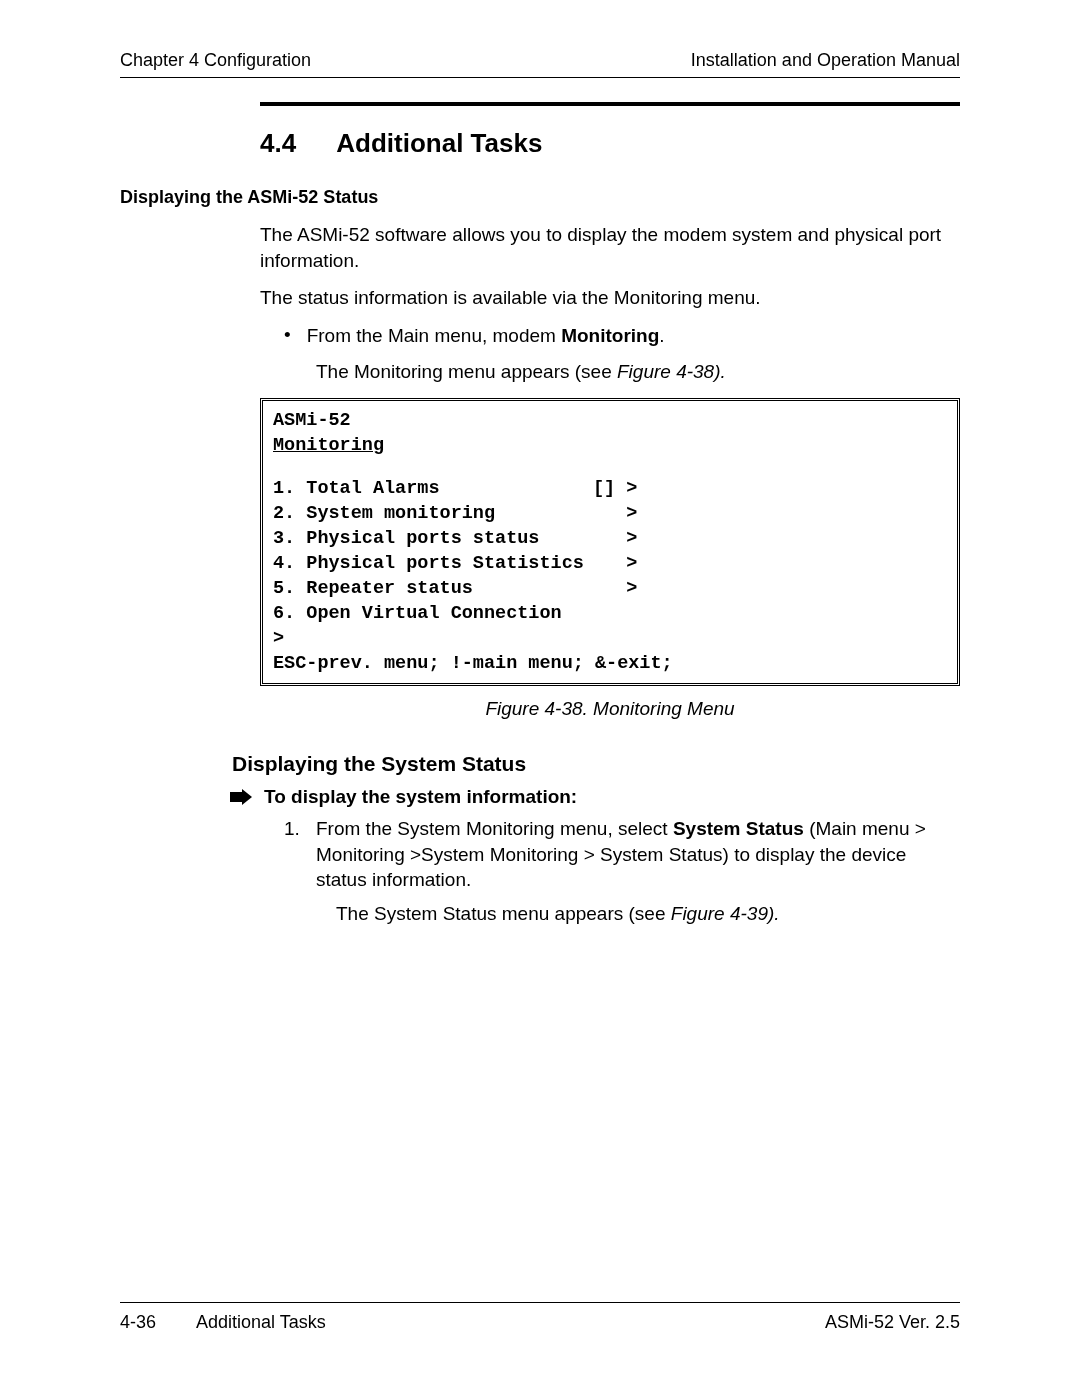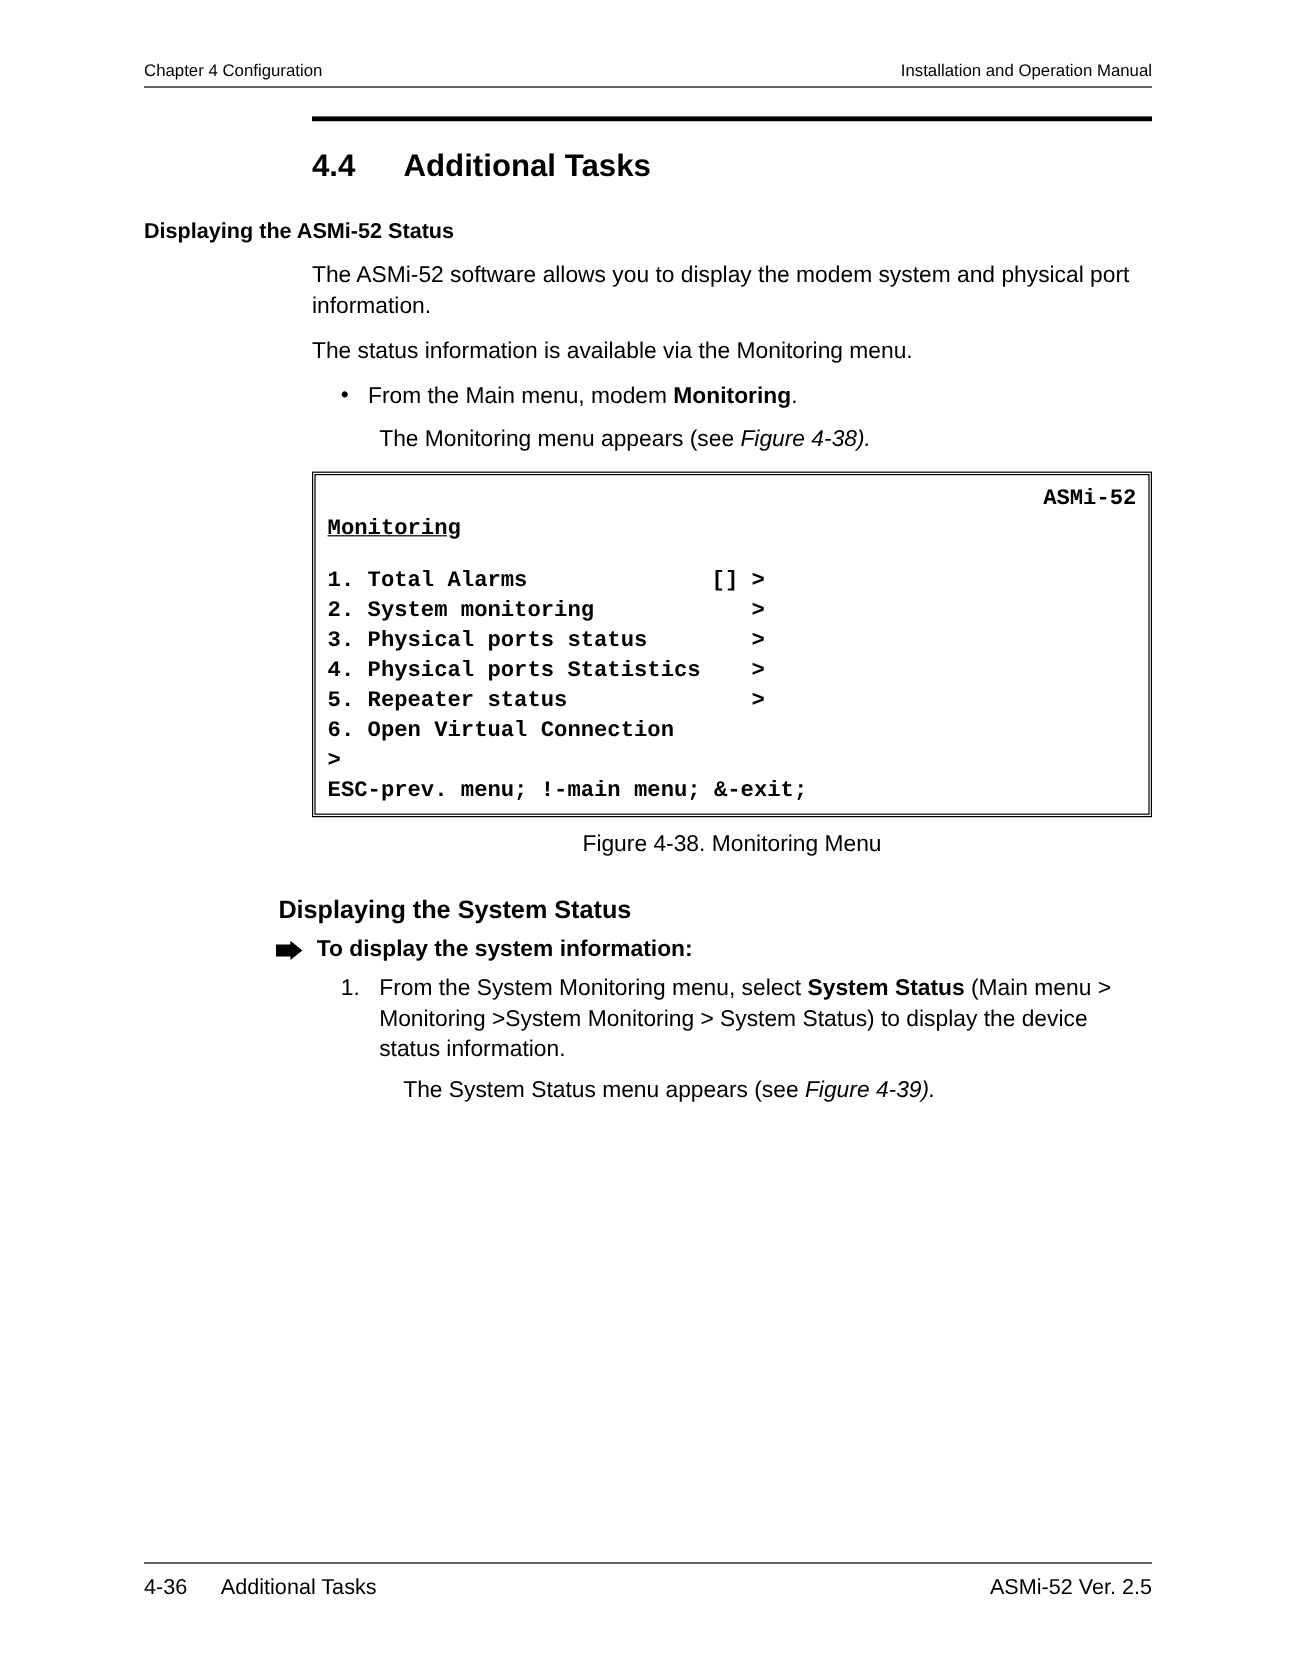--- a/index.html
+++ b/index.html
@@ -14,21 +14,21 @@
   .page {
     position: absolute;
     left: 120px;
     right: 120px;
     top: 50px;
     bottom: 50px;
   }
   .header-row {
     display: flex;
     justify-content: space-between;
-    font-size: 14px;
+    font-size: 18px;
     padding-bottom: 6px;
   }
   .thin-rule {
     border: none;
     border-top: 1px solid #000;
     margin: 0 0 24px 0;
   }
   .thick-rule {
     border-top: 4px solid #000;
     margin-left: 140px;
@@ -87,29 +87,30 @@
   .terminal-box {
     margin-left: 140px;
     border: 3px double #000;
     padding: 8px 10px 6px 10px;
     font-family: "Courier New", monospace;
     font-size: 18.5px;
     font-weight: 700;
     line-height: 1.35;
     margin-bottom: 12px;
   }
-  .terminal-title { text-align: right; }
+  .terminal-title { text-align: left; }
   .terminal-subtitle { text-decoration: underline; margin-bottom: 18px; }
   .menu-row { display: flex; }
   .menu-label { flex: 0 0 320px; white-space: pre; }
   .menu-ind { white-space: pre; }
   .terminal-footer { margin-top: 0; }
   .figure-caption {
     margin-left: 140px;
     text-align: center;
+    font-style: italic;
     font-size: 19px;
     margin-bottom: 32px;
   }
   .subsub {
     margin-left: 112px;
     font-size: 21px;
     font-weight: 700;
     margin-bottom: 10px;
   }
   .num-row {
@@ -128,21 +129,21 @@
     border-top: 1px solid #000;
   }
   .footer-row {
     position: absolute;
     left: 0; right: 0;
     bottom: 14px;
     display: flex;
     justify-content: space-between;
     font-size: 18px;
   }
-  .footer-left { display: flex; gap: 28px; }
+  .footer-left { display: flex; gap: 40px; }
 </style>
 </head>
 <body>
 
 <div class="page">
 
   <div class="header-row">
     <span>Chapter 4  Configuration</span>
     <span>Installation and Operation Manual</span>
   </div>

